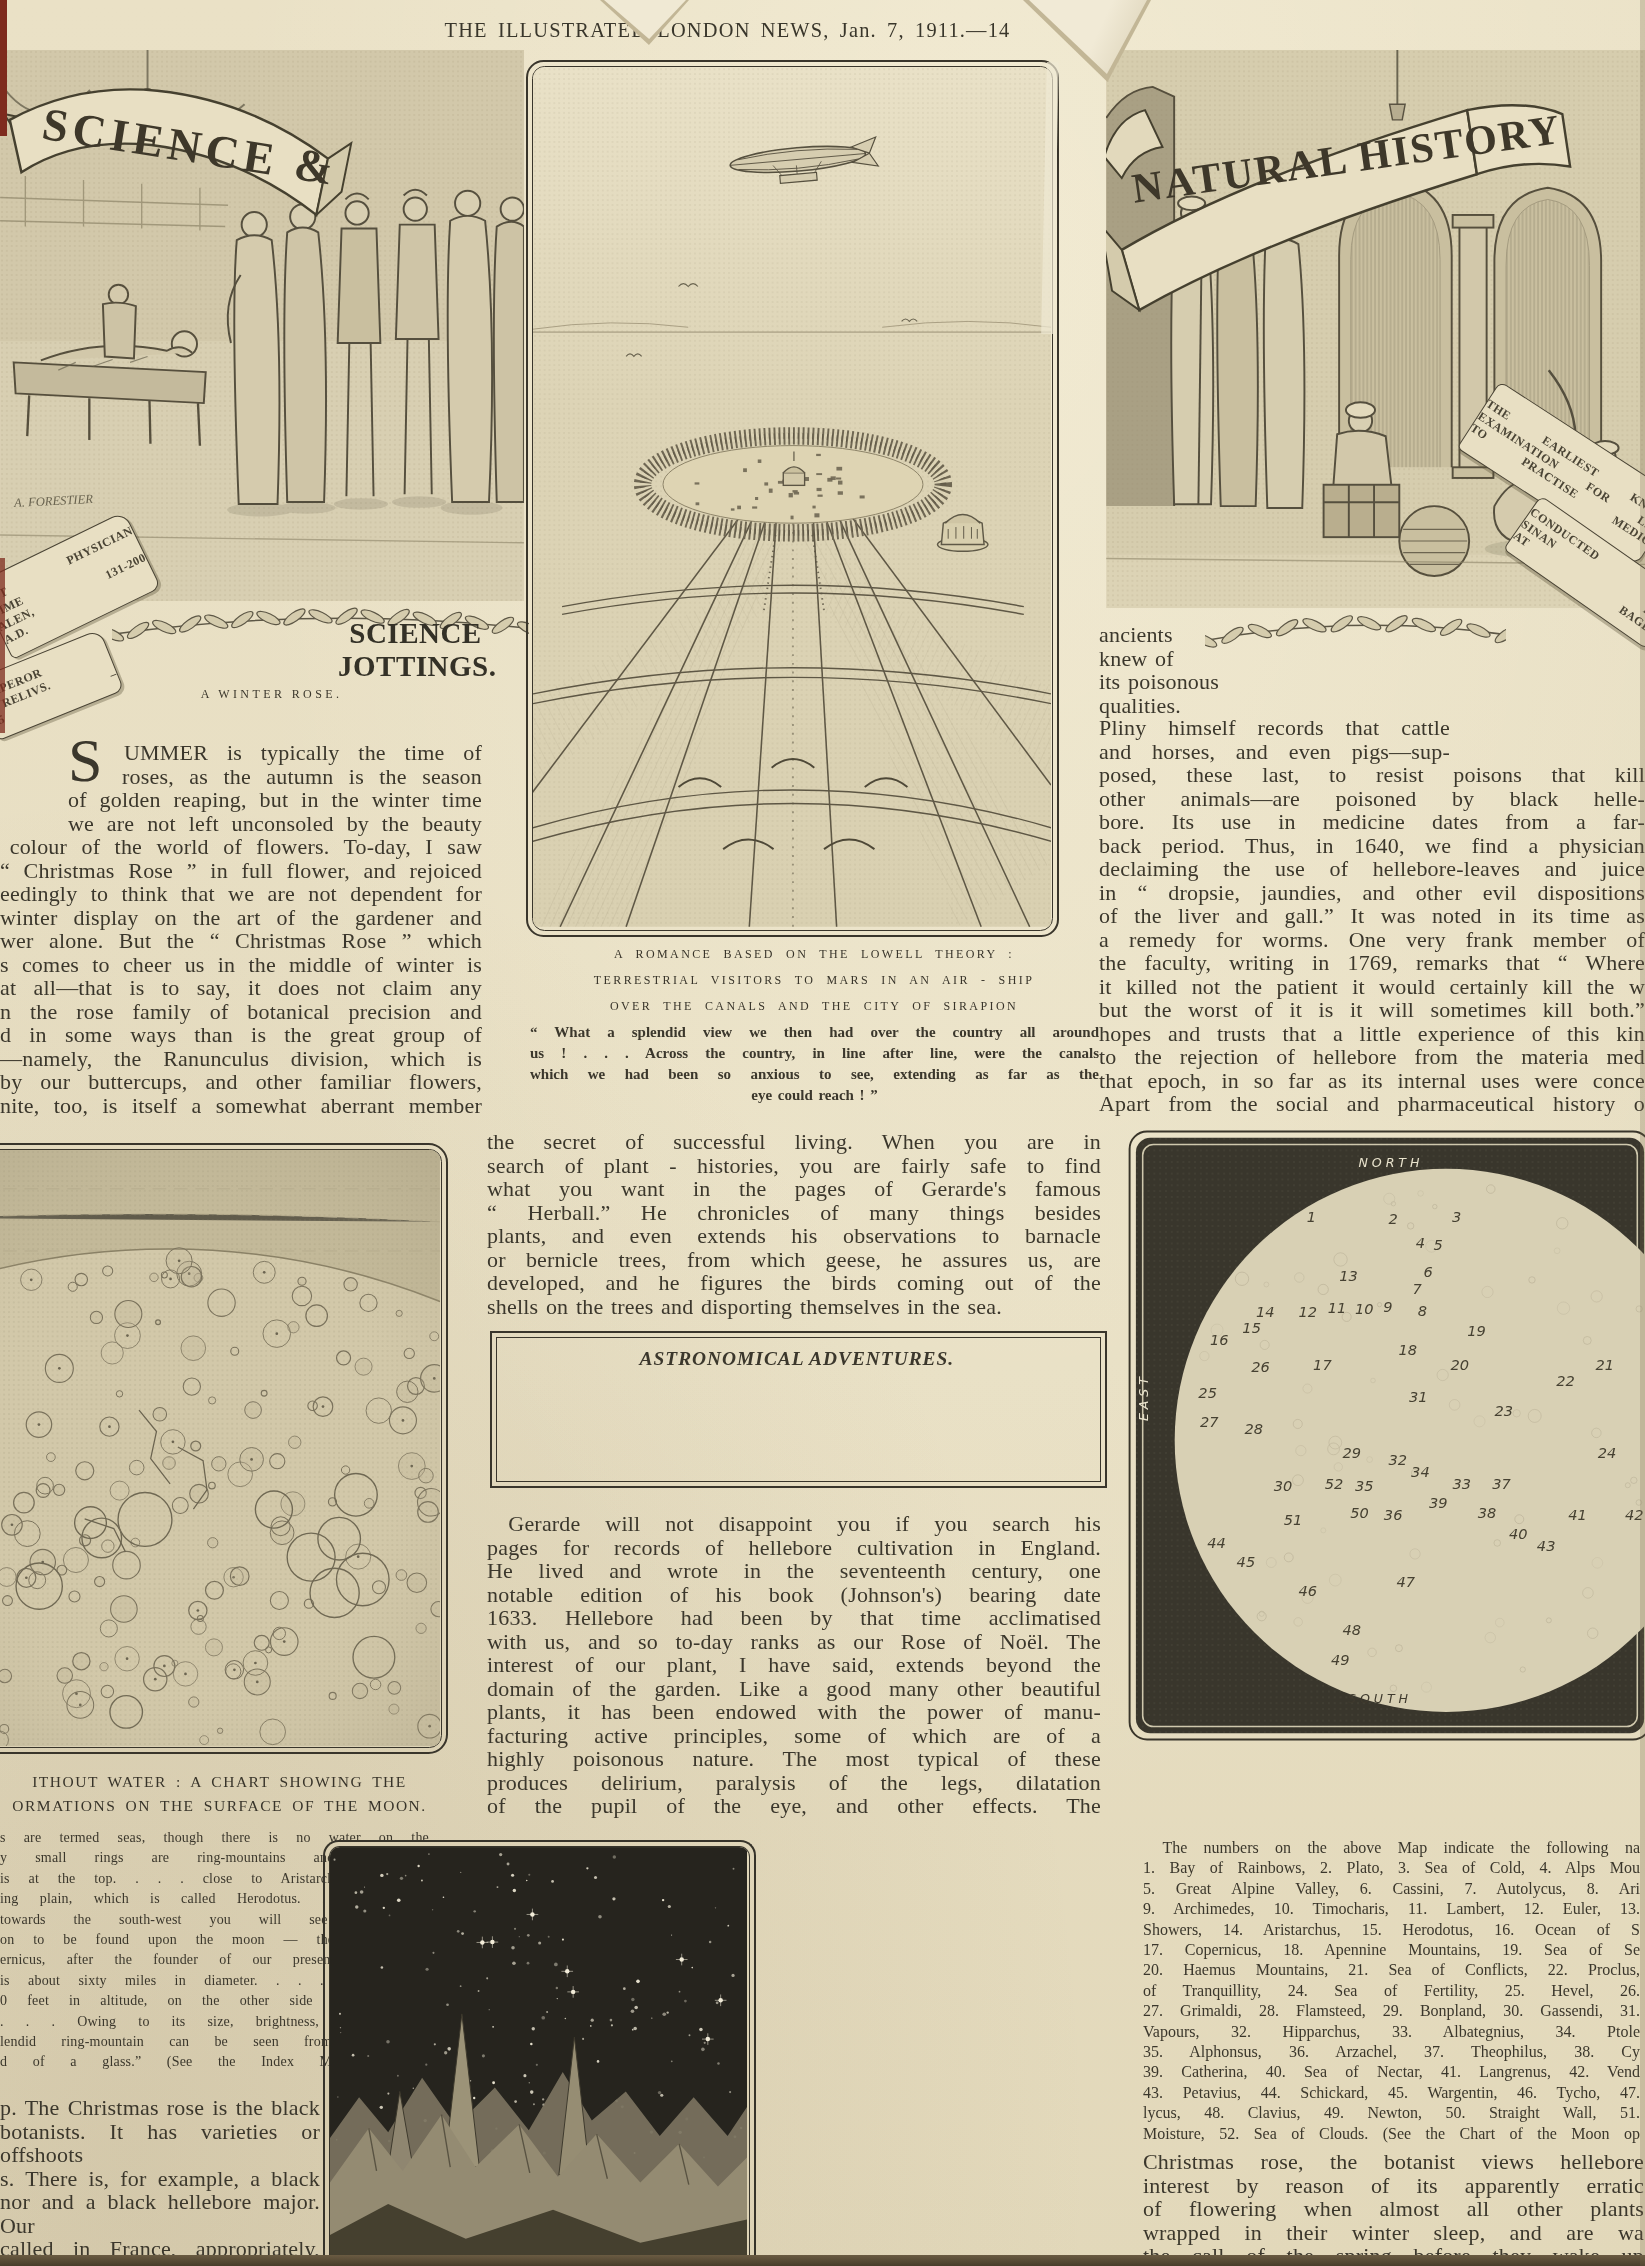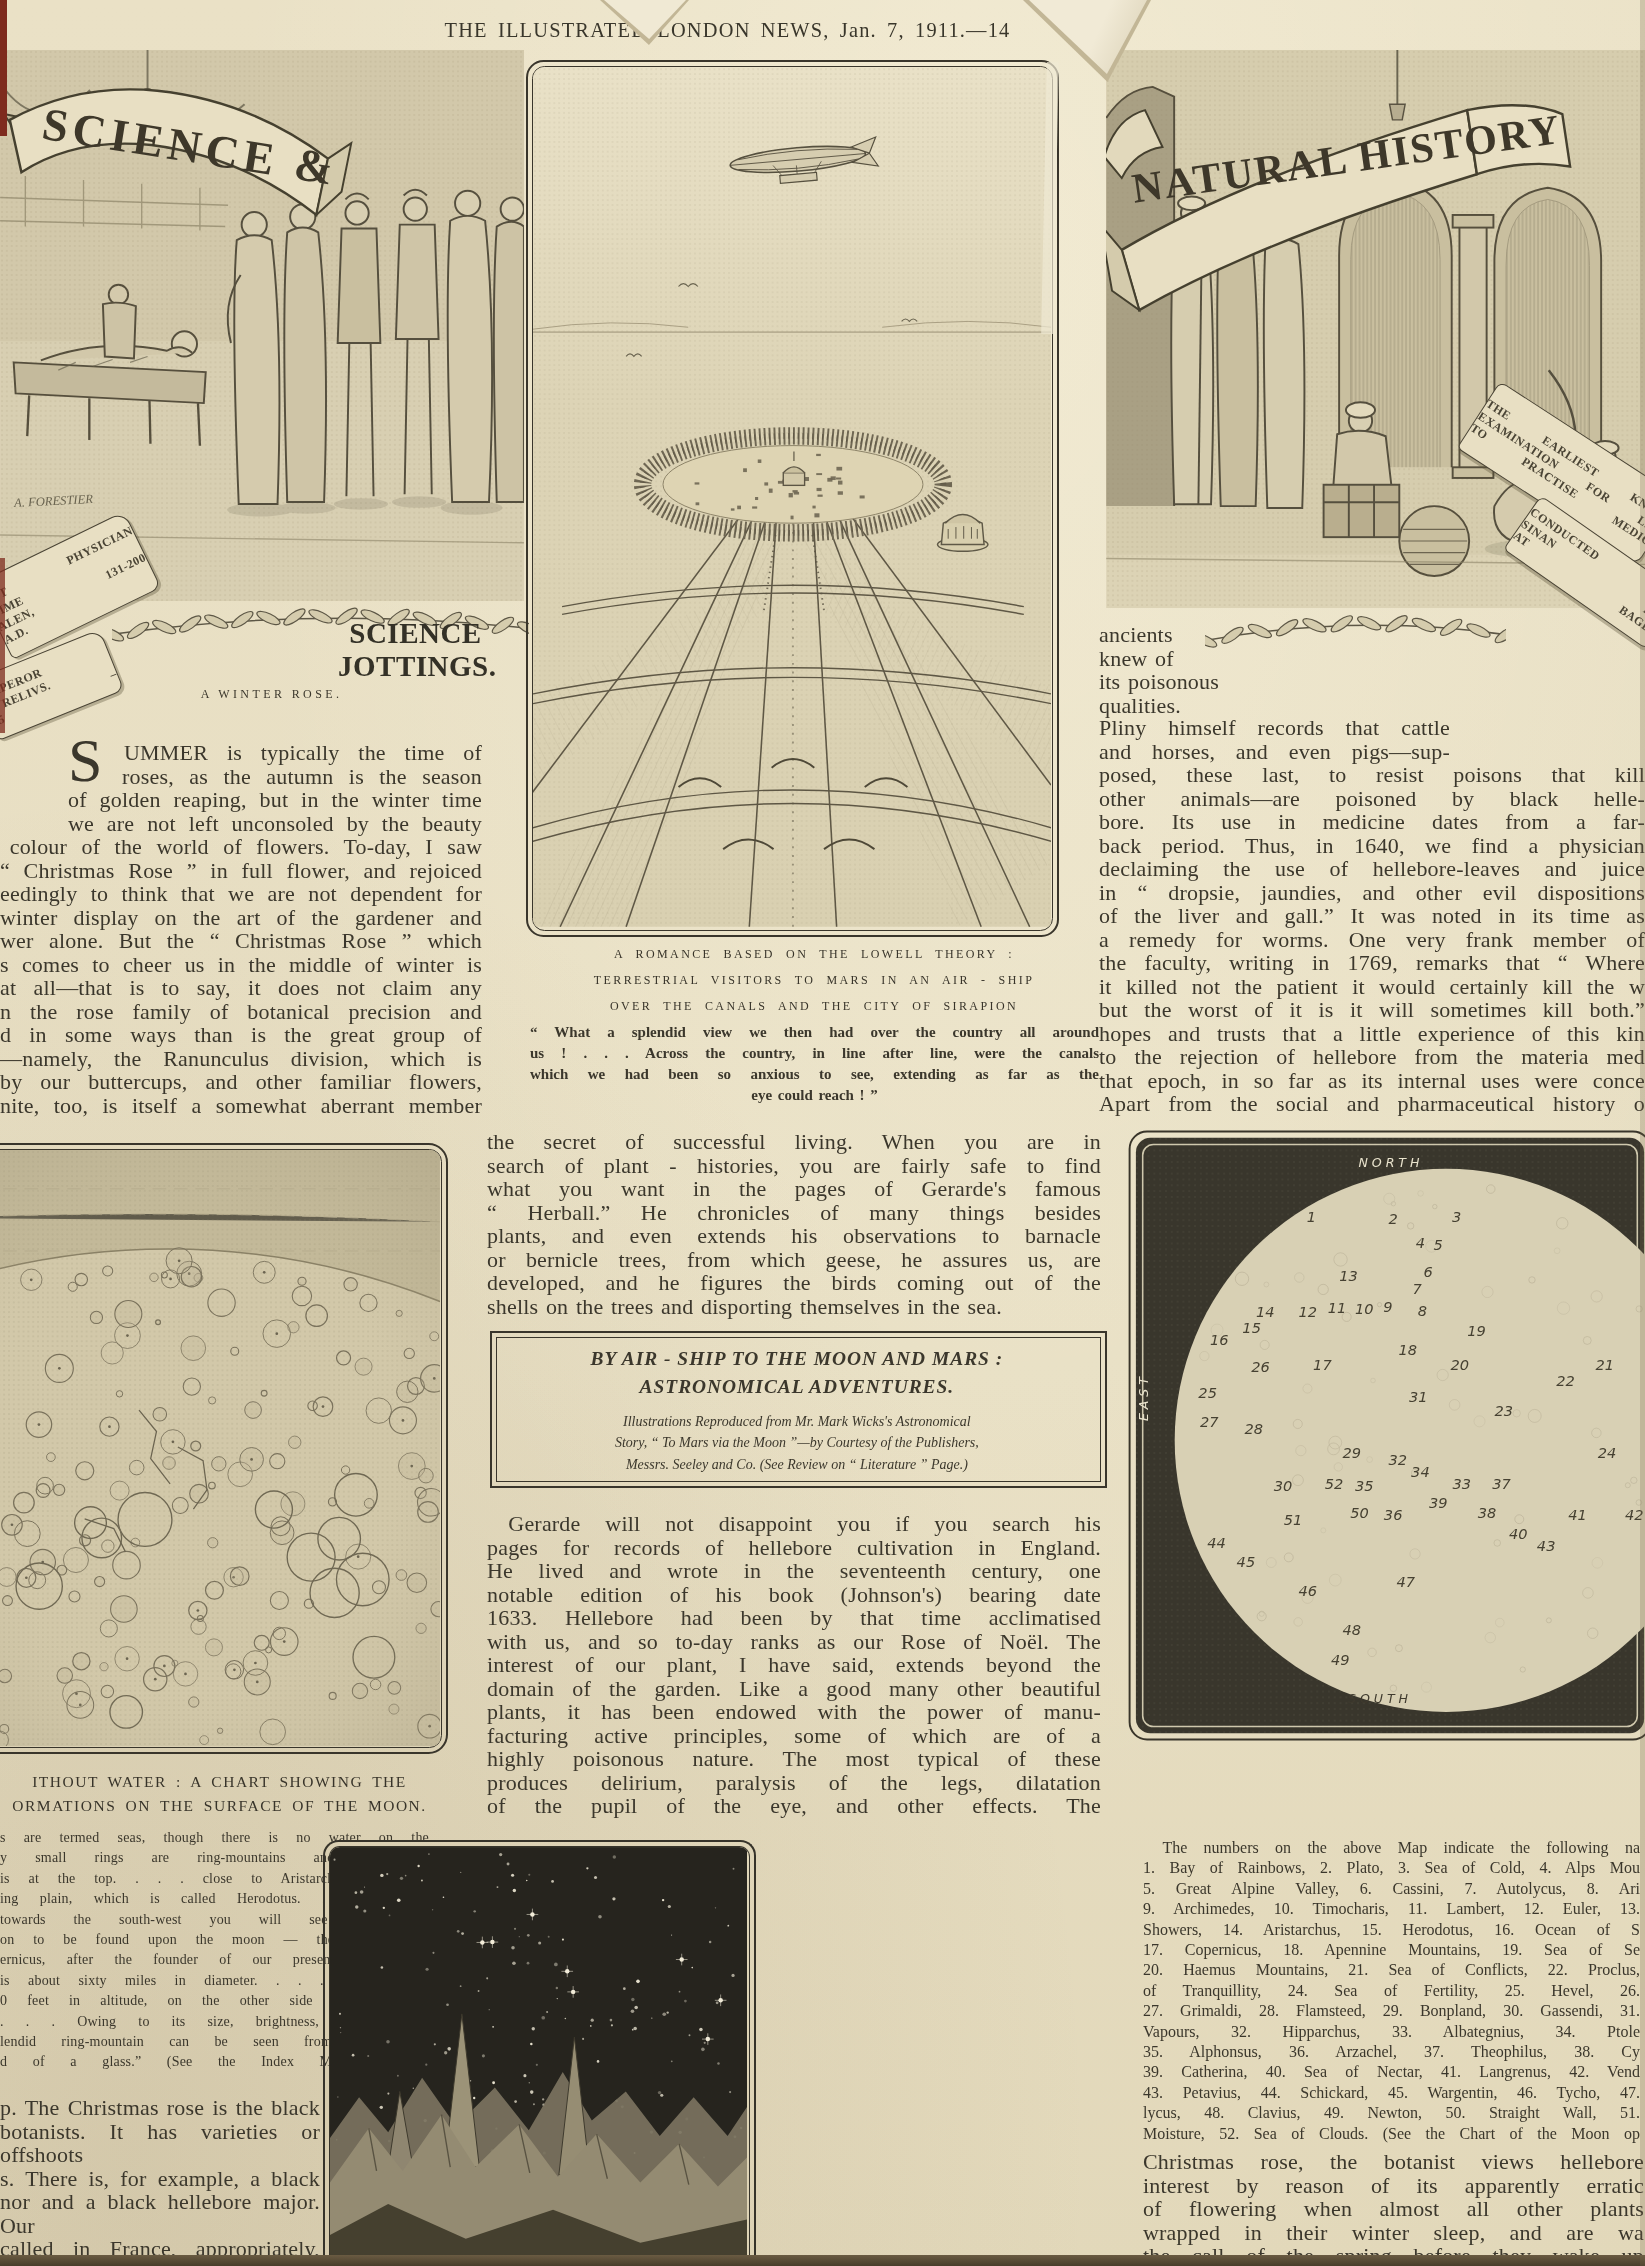--- a/index.html
+++ b/index.html
@@ -447,27 +447,21 @@
       <div class="tl">“ Herball.”    He  chronicles  of  many  things  besides</div>
       <div class="tl">plants, and even extends his observations to barnacle</div>
       <div class="tl">or bernicle trees, from which geese, he assures us, are</div>
       <div class="tl">developed, and he figures the birds coming out of the</div>
       <div class="tl l">shells on the trees and disporting themselves in the sea.</div>
     </div>
 
   <div class="abs" style="left:490px;top:1331px;width:613px;height:153px;border:2.9px solid #39352b;">
     <div class="abs" style="inset:3.9px;border:1px solid #39352b;"></div>
     <div class="abs box-title" style="left:19.4px;top:11.6px;width:571px;">
-        <div class="tl c">BY  AIR - SHIP  TO  THE  MOON  AND  MARS :</div>
         <div class="tl c">ASTRONOMICAL  ADVENTURES.</div>
-      </div>
-    <div class="abs box-credit" style="left:19.4px;top:78px;width:571px;">
-        <div class="tl c">Illustrations Reproduced from Mr. Mark Wicks's Astronomical</div>
-        <div class="tl c">Story, “ To Mars via the Moon ”—by Courtesy of the Publishers,</div>
-        <div class="tl c">Messrs. See­ley and Co.   (See Review on “ Literature ” Page.)</div>
       </div>
   </div>
 
   <div class="abs body" style="left:487px;top:1512px;width:614px;">
       <div class="tl" style="margin-left: 21.3px;">Gerarde  will  not  disappoint  you  if  you  search  his</div>
       <div class="tl">pages  for  records  of  hellebore  cultivation  in  England.</div>
       <div class="tl">He  lived  and  wrote  in  the  seventeenth  century,  one</div>
       <div class="tl">notable  edition  of  his  book  (Johnson's)  bearing  date</div>
       <div class="tl">1633.    Hellebore  had  been  by  that  time  acclimatised</div>
       <div class="tl">with us, and so to-day ranks as our Rose of Noël.    The</div>

